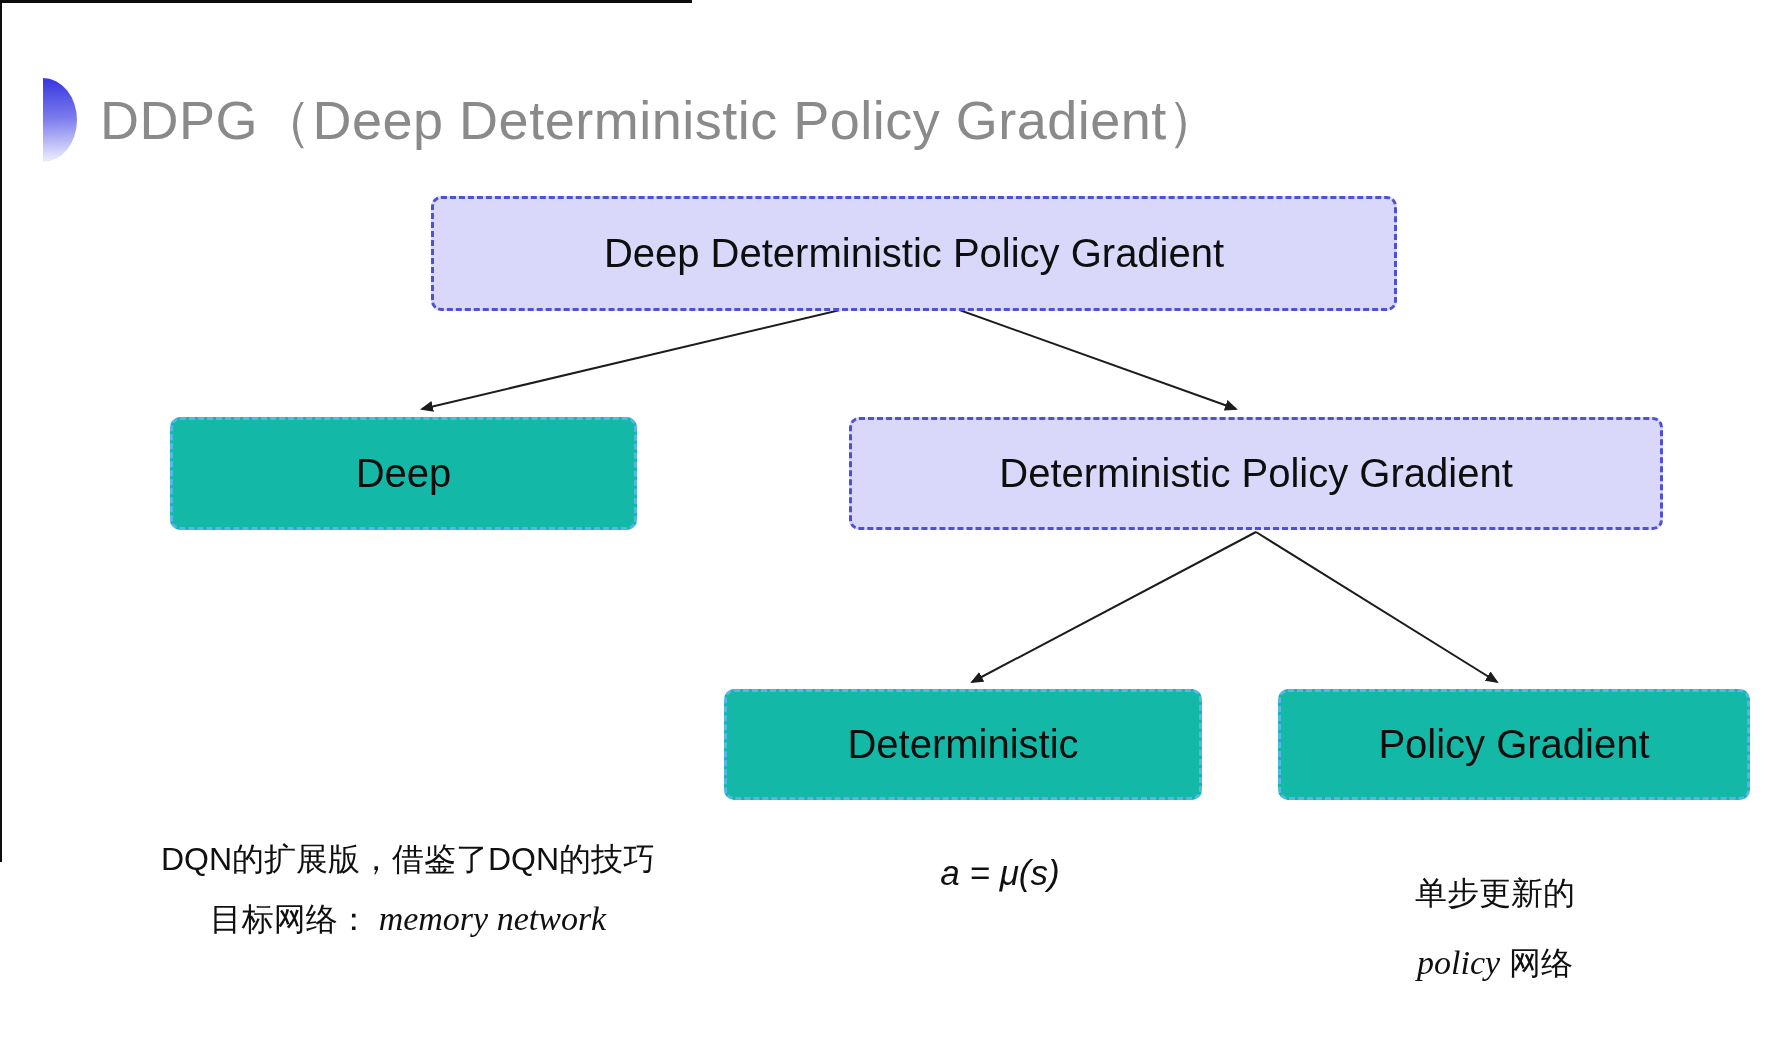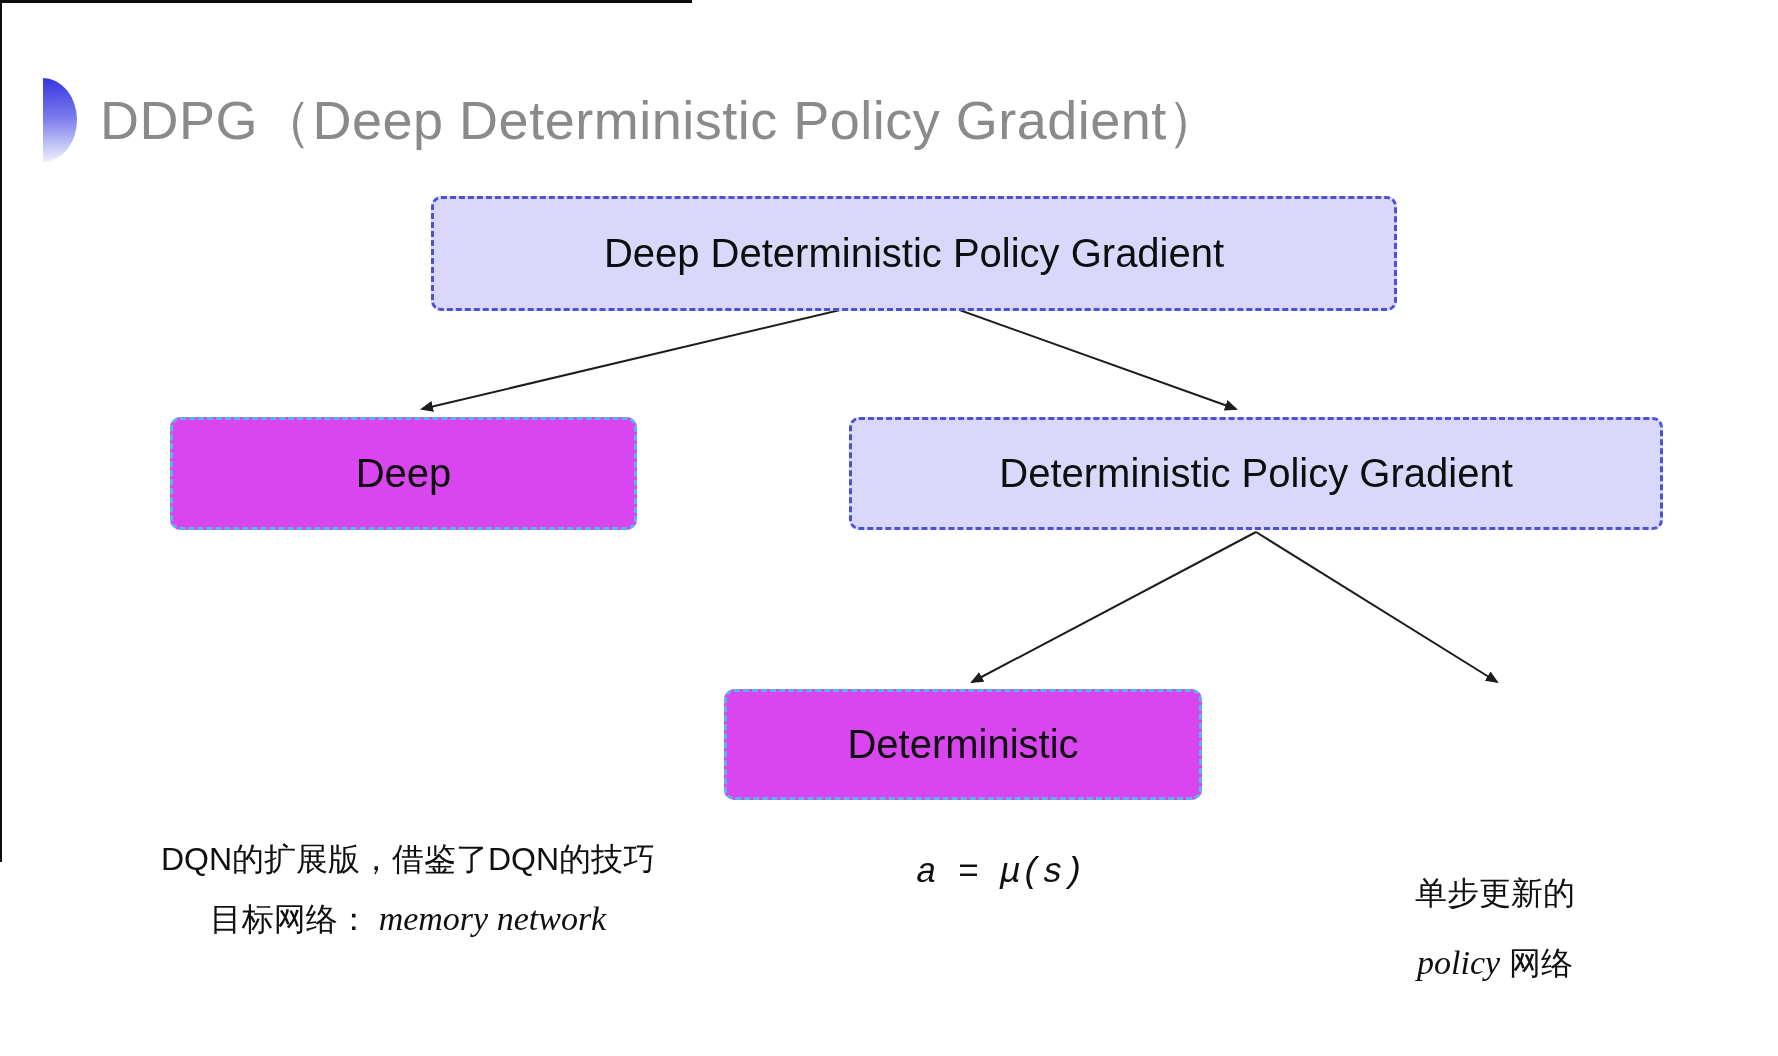--- a/index.html
+++ b/index.html
@@ -35,21 +35,21 @@
     white-space: nowrap; letter-spacing: 0.5px;
   }
 
   
   .node {
     position: absolute; display: flex; align-items: center; justify-content: center;
     border-radius: 10px; box-sizing: border-box;
   }
   .node .node-label { font-size: 40px; color: #0e0e0e; white-space: nowrap; }
   .node.purple { background: #d9d8fa; border: 3px dashed #4e50d5; }
-  .node.blue   { background: #d946ef; border: 3px dashed #57b6e8; }
+  .node.blue   { background: #14b8a6; border: 3px dashed #57b6e8; }
 
   #node-root { left: 431px;  top: 176px; width: 966px; height: 115px; margin-top: 20px; }
   #node-deep { left: 170px;  top: 417px; width: 467px; height: 113px; }
   #node-dpg  { left: 849px;  top: 417px; width: 814px; height: 113px; align-items: center; }
   #node-det  { left: 724px;  top: 689px; width: 478px; height: 111px; align-items: center; }
   #node-pg   { left: 1278px; top: 689px; width: 472px; height: 111px; }
 
   
   .arrows {
     position: absolute; left: 0; top: 0; width: 1778px; height: 1056px;
@@ -65,21 +65,21 @@
   #notes-mid .line   { line-height: 50px; }
   #notes-right { left: 1330px; top: 848px; width: 330px; }
   #notes-right .line { line-height: 50px; margin-top: 20px; }
 
   .it {
     font-family: "Liberation Serif", serif;
     font-style: italic;
     font-size: 34px;
   }
   .formula {
-    font-family: Liberation Mono, monospace;
+    font-family: Liberation Sans, sans-serif;
     font-style: italic;
     font-size: 35px;
   }
 </style>
 </head>
 <body>
 
 <div class="stage">
 
   <div class="edge-top"></div>
@@ -109,20 +109,23 @@
   </div>
 
   <div class="node purple" id="node-dpg">
     <span class="node-label">Deterministic Policy Gradient</span>
   </div>
 
   <div class="node blue" id="node-det">
     <span class="node-label">Deterministic</span>
   </div>
 
+  <div class="node blue" id="node-pg">
+    <span class="node-label">Policy Gradient</span>
+  </div>
 
   <div class="notes" id="notes-left">
     <div class="line">DQN的扩展版，借鉴了DQN的技巧</div>
     <div class="line">
       <span>目标网络：</span>
       <span class="it">memory network</span>
     </div>
   </div>
 
   <div class="notes" id="notes-mid">

